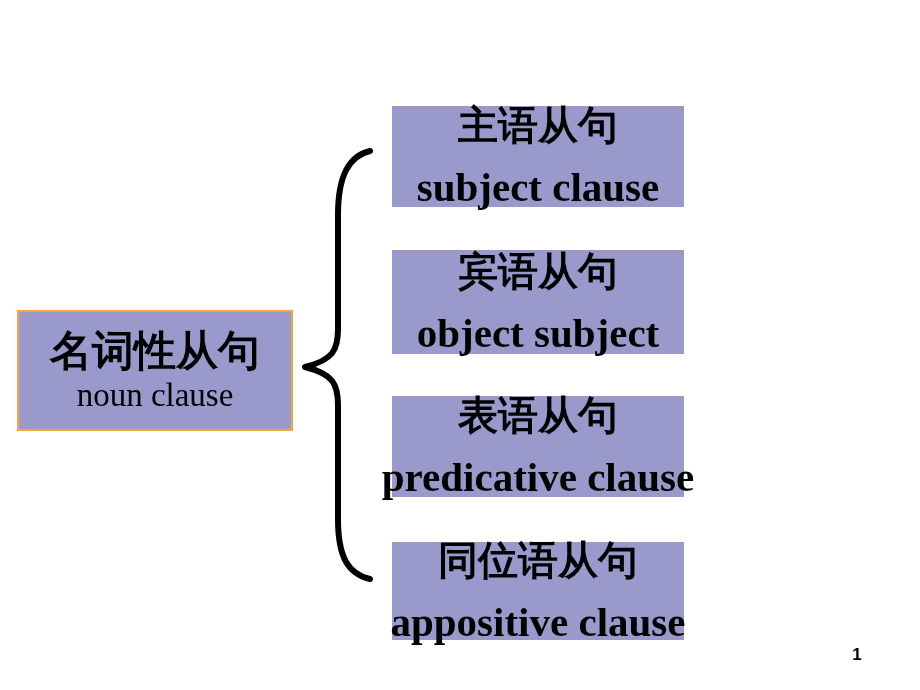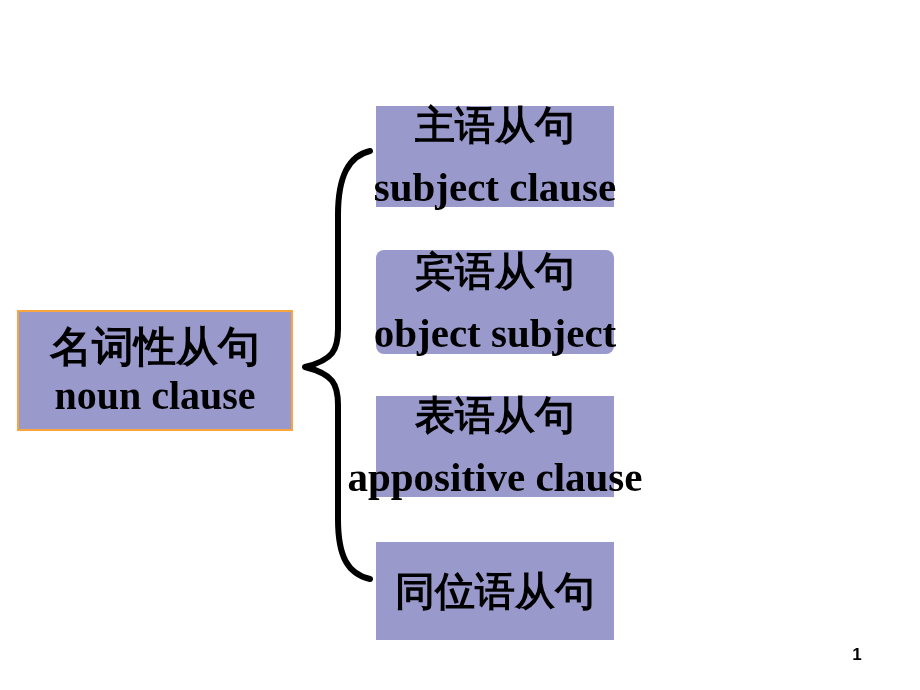--- a/index.html
+++ b/index.html
@@ -34,46 +34,46 @@
   }
   .root-node .zh {
     font-family: "DejaVu Serif", serif;
     font-weight: bold;
     font-size: 42px;
     line-height: 1.2;
     white-space: nowrap;
   }
   .root-node .en {
     font-family: "Liberation Serif", serif;
-    font-weight: bold;
-    font-size: 40px;
+    font-weight: normal;
+    font-size: 33px;
     line-height: 1.15;
     white-space: nowrap;
   }
   .branch-node {
-    left: 376px;
-    width: 238px;
+    left: 392px;
+    width: 292px;
     gap: 17px;
   }
   .branch-node .zh {
     font-family: "DejaVu Sans", sans-serif;
     font-weight: bold;
     font-size: 40px;
     line-height: 1.15;
     white-space: nowrap;
   }
   .branch-node .en {
     font-family: "Liberation Serif", serif;
     font-weight: bold;
     font-size: 41px;
     line-height: 1.1;
     white-space: nowrap;
   }
   #branch-1 { top: 106px; height: 101px; }
-  #branch-2 { top: 250px; height: 104px; border-radius: 8px; }
+  #branch-2 { top: 250px; height: 104px; }
   #branch-3 { top: 396px; height: 101px; }
   #branch-4 { top: 542px; height: 98px;  }
   .brace-svg {
     position: absolute;
     left: 293px;
     top: 143px;
     width: 90px;
     height: 445px;
   }
   .page-number {
@@ -107,22 +107,23 @@
     <span class="en">subject clause</span>
   </div>
 
   <div id="branch-2" class="node branch-node">
     <span class="zh">宾语从句</span>
     <span class="en">object subject</span>
   </div>
 
   <div id="branch-3" class="node branch-node">
     <span class="zh">表语从句</span>
-    <span class="en">appositive clause</span>
+    <span class="en">predicative clause</span>
   </div>
 
   <div id="branch-4" class="node branch-node">
     <span class="zh">同位语从句</span>
+    <span class="en">appositive clause</span>
   </div>
 
   <div class="page-number">1</div>
 
 </div>
 
 </body></html>

